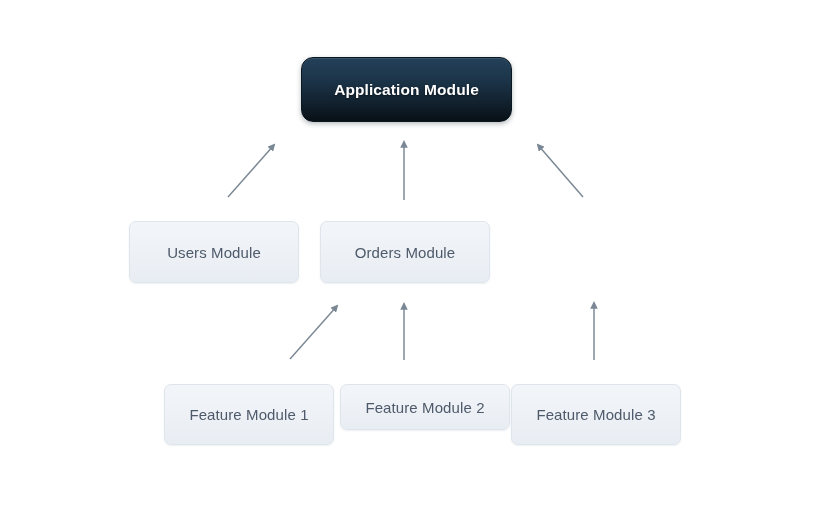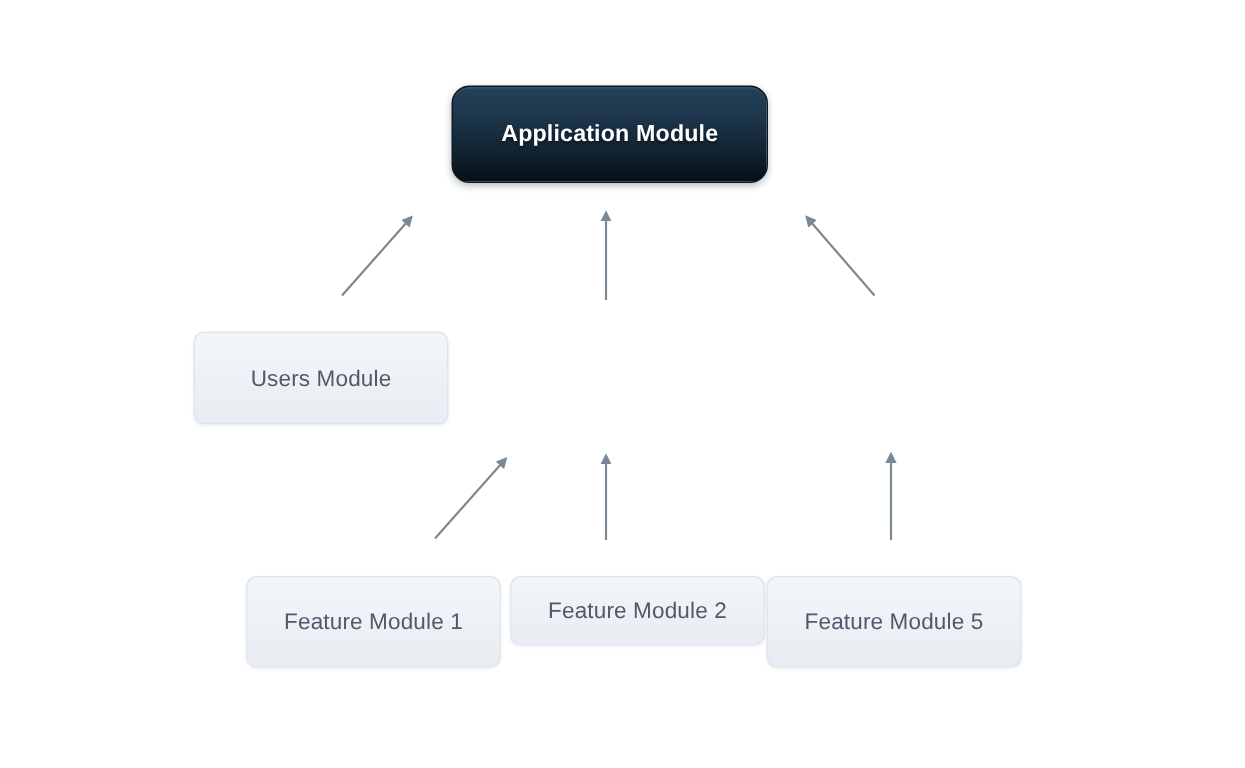--- a/index.html
+++ b/index.html
@@ -85,27 +85,30 @@
   </svg>
 
   <div class="node node--root" style="left: 301px; top: 57px; width: 211px; height: 65px; border-radius: 12px;">
     <span class="node-label">Application Module</span>
   </div>
 
   <div class="node node--panel" style="left: 129px; top: 221px; width: 170px; height: 62px;">
     <span class="node-label">Users Module</span>
   </div>
 
+  <div class="node node--panel" style="left: 320px; top: 221px; width: 170px; height: 62px;">
+    <span class="node-label">Orders Module</span>
+  </div>
 
 
   <div class="node node--panel" style="left: 129px; top: 384px; width: 170px; height: 61px; margin-left: 35px;">
     <span class="node-label">Feature Module 1</span>
   </div>
 
   <div class="node node--panel" style="left: 320px; top: 384px; width: 170px; height: 46px; margin-left: 20px;">
     <span class="node-label">Feature Module 2</span>
   </div>
 
   <div class="node node--panel" style="left: 511px; top: 384px; width: 170px; height: 61px;">
-    <span class="node-label">Feature Module 5</span>
+    <span class="node-label">Feature Module 3</span>
   </div>
 
 </div>
 
 </body></html>

